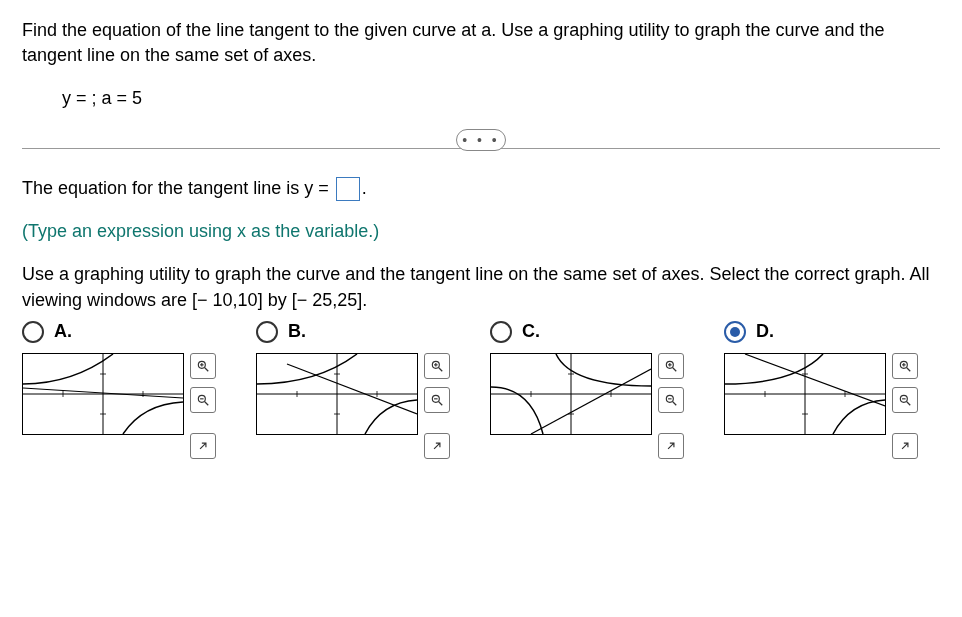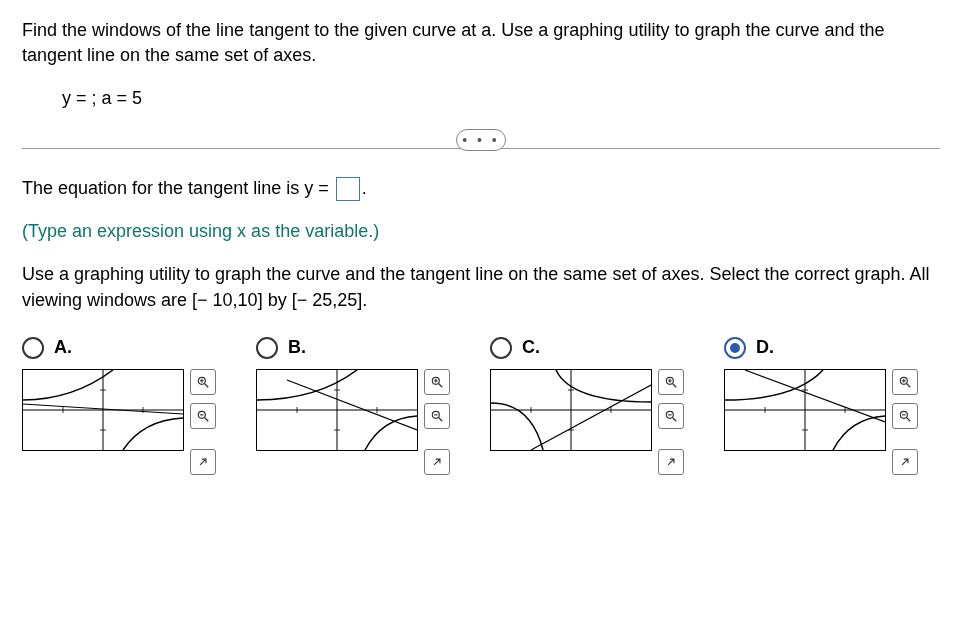--- a/index.html
+++ b/index.html
@@ -74,21 +74,21 @@
     height: 22px;
     border: 1px solid #3b7abf;
     vertical-align: middle;
     margin: 0 2px;
   }
   .hint {
     color: #0f766e;
     margin-bottom: 20px;
   }
   .graph-instr {
-    margin-bottom: 24px;
+    margin-bottom: 8px;
     line-height: 1.4;
   }
   .options-row {
     display: flex;
     gap: 18px;
   }
   .option {
     flex: 1;
     position: relative;
   }
@@ -150,21 +150,21 @@
     background: #fff;
   }
   .tool-btn svg { width: 14px; height: 14px; stroke: #333; fill: none; stroke-width: 2; }
   .ext-btn {
     margin-top: 12px;
   }
 </style>
 </head>
 <body>
 
-<div class="question-text">Find the windows of the line tangent to the given curve at a. Use a graphing utility to graph the curve and the tangent line on the same set of axes.</div>
+<div class="question-text">Find the equation of the line tangent to the given curve at a. Use a graphing utility to graph the curve and the tangent line on the same set of axes.</div>
 
 <div class="equation">
   <span>y =</span>
   <span>; a = 5</span>
 </div>
 
 <div class="divider-row">
   <hr class="hr-line">
   <div class="dots-pill">• • •</div>
 </div>

